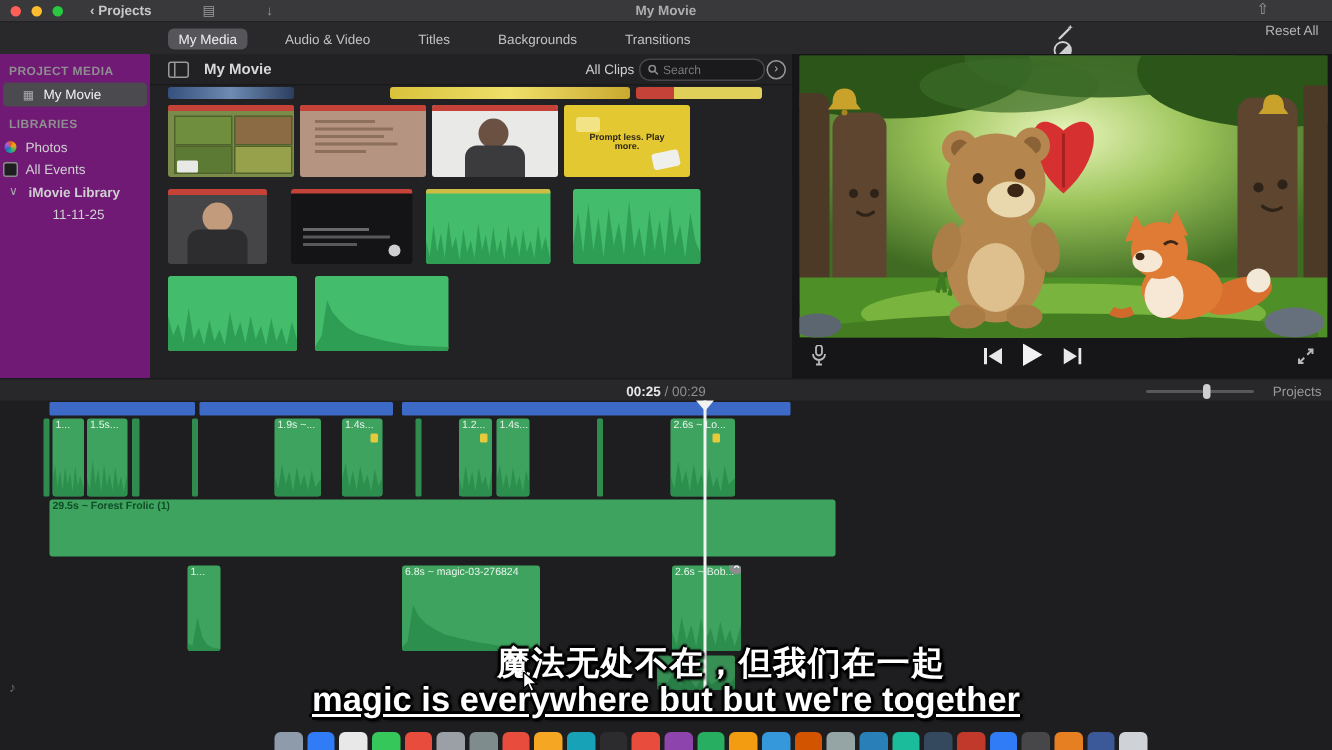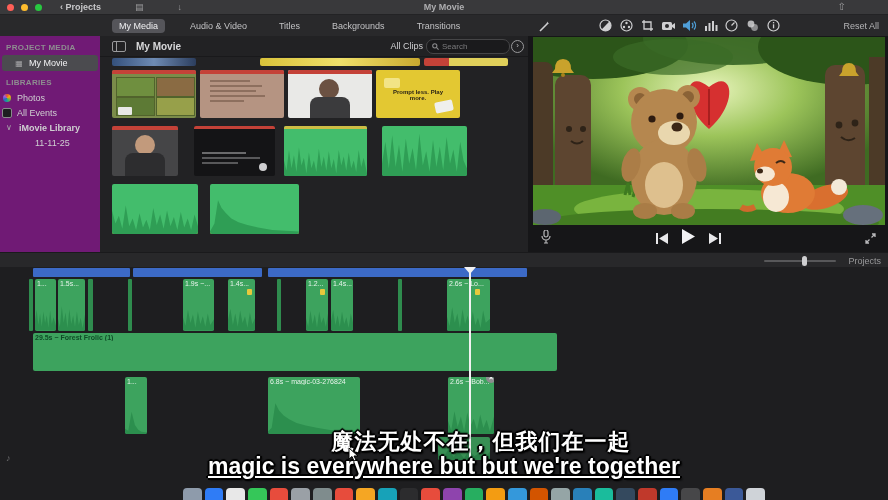--- a/index.html
+++ b/index.html
@@ -18,21 +18,21 @@
 
   
   .tabbar{left:0;top:15px;width:528px;height:21px;background:#29292b;display:flex;align-items:center;
           font-size:9px;color:#c2c2c4;border-bottom:1px solid #1c1c1e;}
   .tab{padding:2px 7px;margin-right:18px;border-radius:4px;white-space:nowrap;}
   .tab.sel{background:#55555a;color:#f0f0f2;}
   .tabspacer{width:112px;}
 
   
   .adjustbar{left:528px;top:15px;width:360px;height:21px;background:#29292b;border-bottom:1px solid #1c1c1e;
-             display:flex;align-items:center;}
+             display:flex;align-items:center;flex-direction:column;}
   .adj-ic{width:17px;height:15px;display:flex;align-items:center;justify-content:center;margin:0 2px;}
   .resetall{position:absolute;right:9px;font-size:9px;color:#b4b4b6;}
 
   
   .sidebar{left:0;top:36px;width:100px;height:216px;background:#701a75;font-size:9px;color:#cfcfd1;}
   .sb-head{color:#8e8e90;font-size:8px;font-weight:bold;letter-spacing:.3px;padding:7px 0 3px 6px;}
   .sb-row{display:flex;align-items:center;height:15px;padding-left:2px;gap:5px;white-space:nowrap;}
   .sb-row.sel{background:#4b4b4f;border-radius:3px;margin:0 2px;padding-left:12px;height:16px;color:#f2f2f4;}
   .sb-ic{width:10px;display:inline-flex;justify-content:center;color:#a9a9ab;font-size:8px;}
   .photos-wheel{width:8px;height:8px;border-radius:50%;
@@ -403,20 +403,21 @@
       </span>
       <span style="position:absolute;right:12px">
         <svg width="11" height="11" viewBox="0 0 11 11">
             <path d="M7 1 h3 v3 M4 10 H1 V7 M10 1 L6.5 4.5 M1 10 L4.5 6.5" stroke="#b9b9bb" stroke-width="1.3" fill="none"></path>
           </svg>
       </span>
     </div>
   </div>
 
   <div class="abs tltoolbar">
+    <div class="timecode"><b>00:25</b><span> / </span><span>00:29</span></div>
     <div class="zoomslider">
         <div class="zoomknob"></div>
       </div>
     <div class="settings">Projects</div>
   </div>
 
   <div class="abs timeline">
 
     <div class="bluebar" style="left:33px;width:97px"></div>
     <div class="bluebar" style="left:133px;width:129px"></div>

